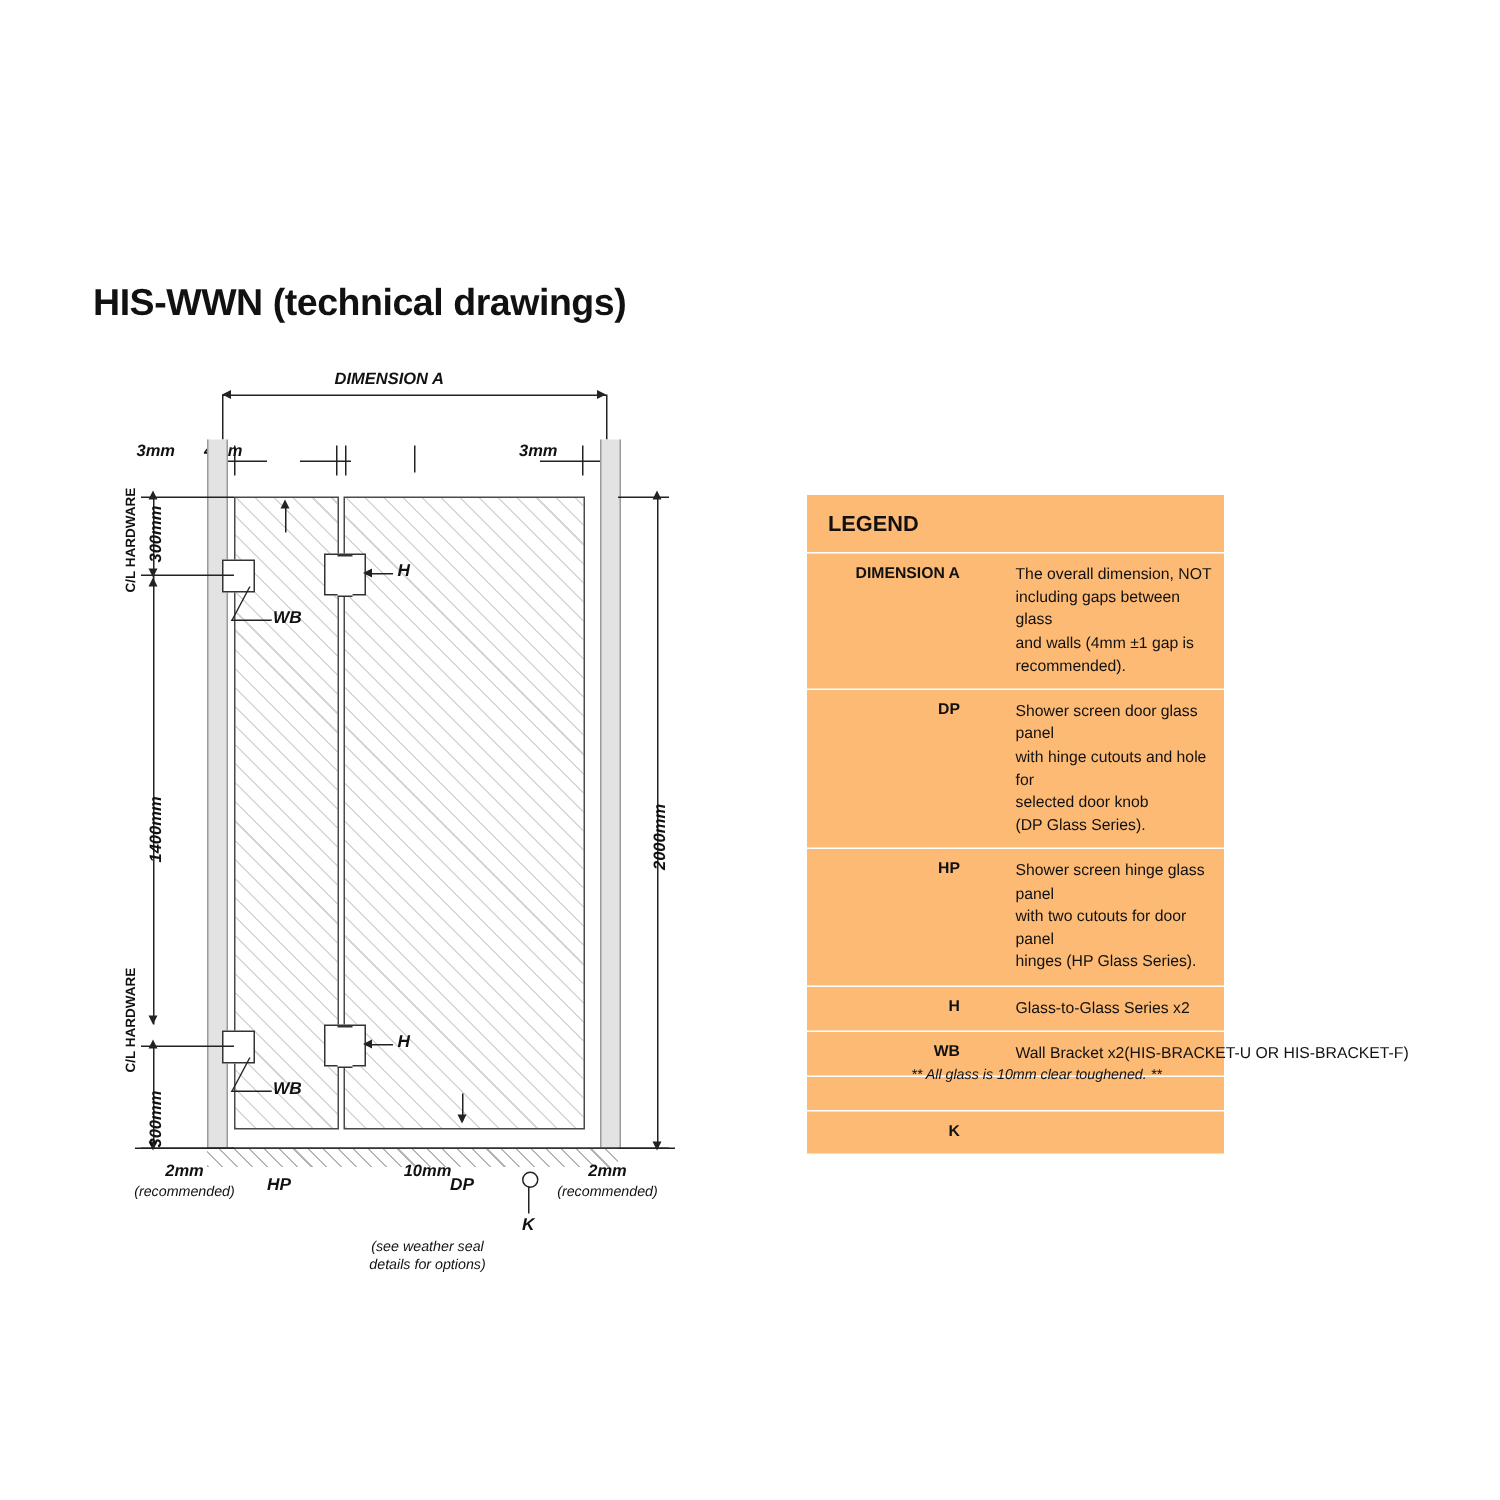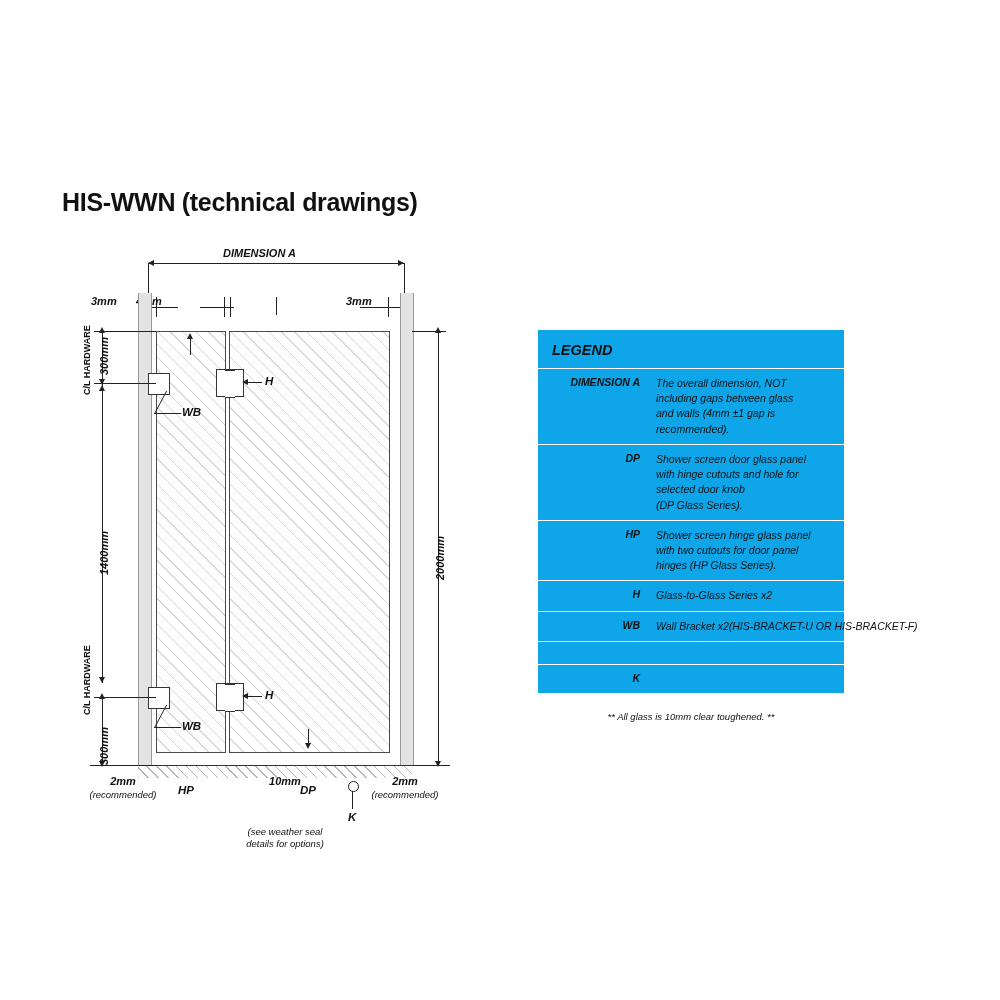--- a/index.html
+++ b/index.html
@@ -253,24 +253,23 @@
     line-height: 1.25;
     text-align: center;
     white-space: nowrap;
   }
 
   
   .legend {
     position: absolute;
     left: 538px;
     top: 330px;
-    width: 306px;
-    background: #0ea5e9;
+    width: 278px;
+    background: #fdba74;
     font-size: 0;
-    font-style: italic;
   }
   .legend-title {
     padding: 12px 14px 10px 14px;
     font-size: 14.5px;
     font-weight: bold;
     color: #111;
     border-bottom: 1px solid #ffffff;
   }
   .legend-row {
     display: flex;
@@ -287,20 +286,21 @@
     color: #111;
   }
   .legend-val {
     flex: 1 1 auto;
     padding: 7px 6px 7px 8px;
     font-size: 10.5px;
     line-height: 1.45;
     color: #111;
     white-space: pre-line;
     overflow: visible;
+    margin-left: 21px;
   }
   .legend-row.spacer { min-height: 22px; }
   .legend-footnote {
     position: absolute;
     left: 538px;
     top: 711px;
     width: 306px;
     text-align: center;
     font-size: 9.5px;
     font-style: italic;

